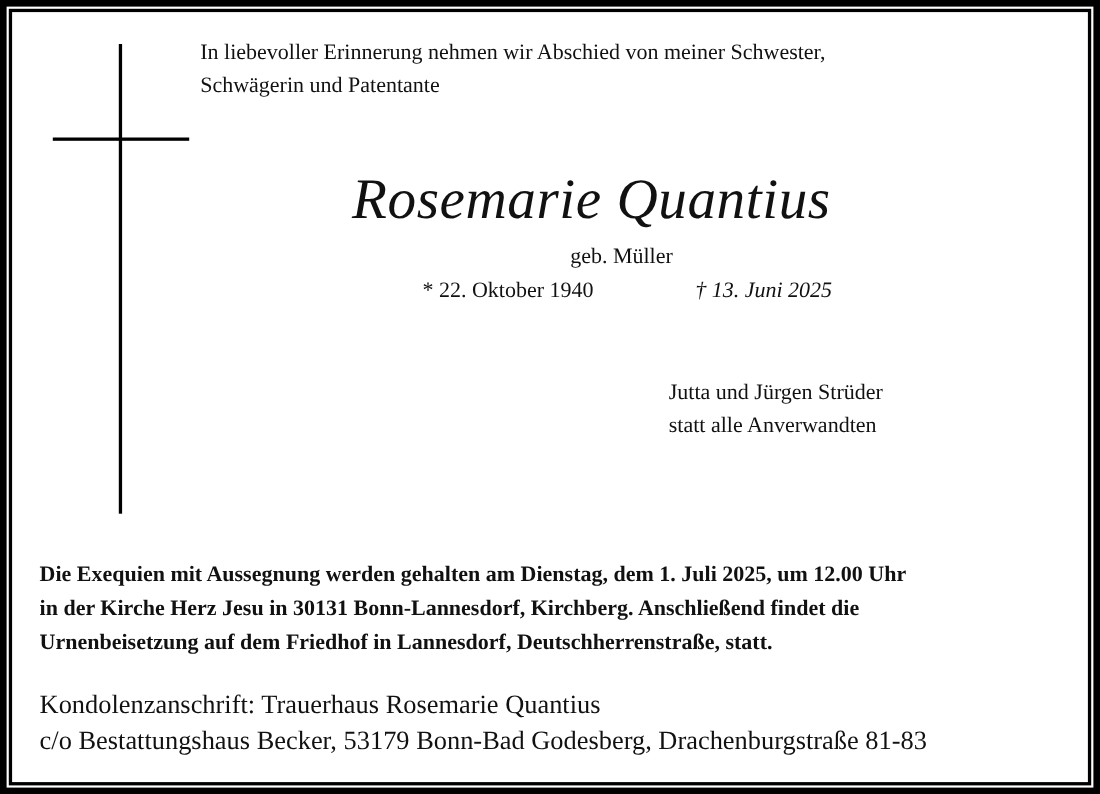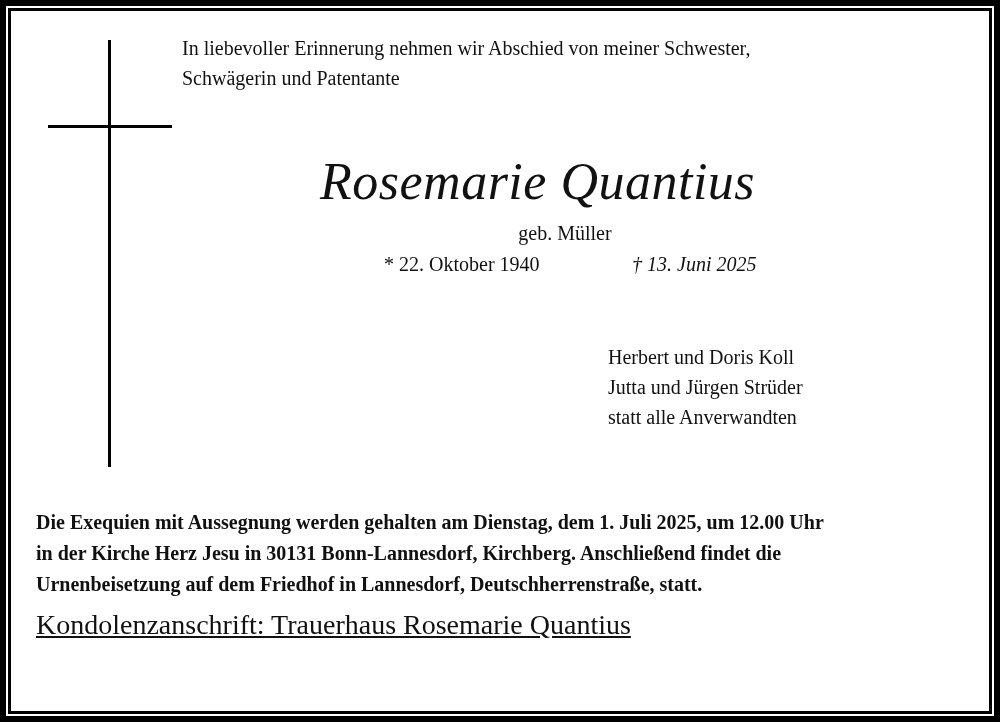--- a/index.html
+++ b/index.html
@@ -30,21 +30,21 @@
     .dates { position: absolute; top: 250px; font-size: 20px; line-height: 28px; white-space: nowrap; }
     .born { left: 340px; margin-left: 44px; }
     .died { left: 632px; font-style: italic; }
     .mourners {
       position: absolute; left: 608px; top: 342px; font-size: 20px; line-height: 30px; white-space: nowrap;
     }
     .service {
       position: absolute; left: 36px; top: 507px; font-size: 20px; line-height: 31px; white-space: nowrap; font-weight: bold;
     }
     .condolence {
-      position: absolute; left: 36px; top: 608px; font-size: 28px; line-height: 33px; white-space: nowrap; text-decoration: underline;
+      position: absolute; left: 36px; top: 625px; font-size: 24px; line-height: 33px; white-space: nowrap;
     }
     .line { display: block; }
   </style>
 </head>
 <body>
 
 <div class="frame-outer">
   <div class="frame-inner"></div>
 </div>
 
@@ -59,26 +59,26 @@
 </div>
 
 <div class="name serif">Rosemarie Quantius</div>
 
 <div class="maiden serif">geb. Müller</div>
 
 <div class="dates born serif">* 22. Oktober 1940</div>
 <div class="dates died serif">† 13. Juni 2025</div>
 
 <div class="mourners serif">
-  <span class="line">Herbert und Doris Koll</span>
   <span class="line">Jutta und Jürgen Strüder</span>
   <span class="line">statt alle Anverwandten</span>
 </div>
 
 <div class="service serif">
   <span class="line">Die Exequien mit Aussegnung werden gehalten am Dienstag, dem 1. Juli 2025, um 12.00 Uhr</span>
   <span class="line">in der Kirche Herz Jesu in 30131 Bonn-Lannesdorf, Kirchberg. Anschließend findet die</span>
   <span class="line">Urnenbeisetzung auf dem Friedhof in Lannesdorf, Deutschherrenstraße, statt.</span>
 </div>
 
 <div class="condolence serif">
   <span class="line">Kondolenzanschrift: Trauerhaus Rosemarie Quantius</span>
+  <span class="line">c/o Bestattungshaus Becker, 53179 Bonn-Bad Godesberg, Drachenburgstraße 81-83</span>
 </div>
 
 </body></html>

